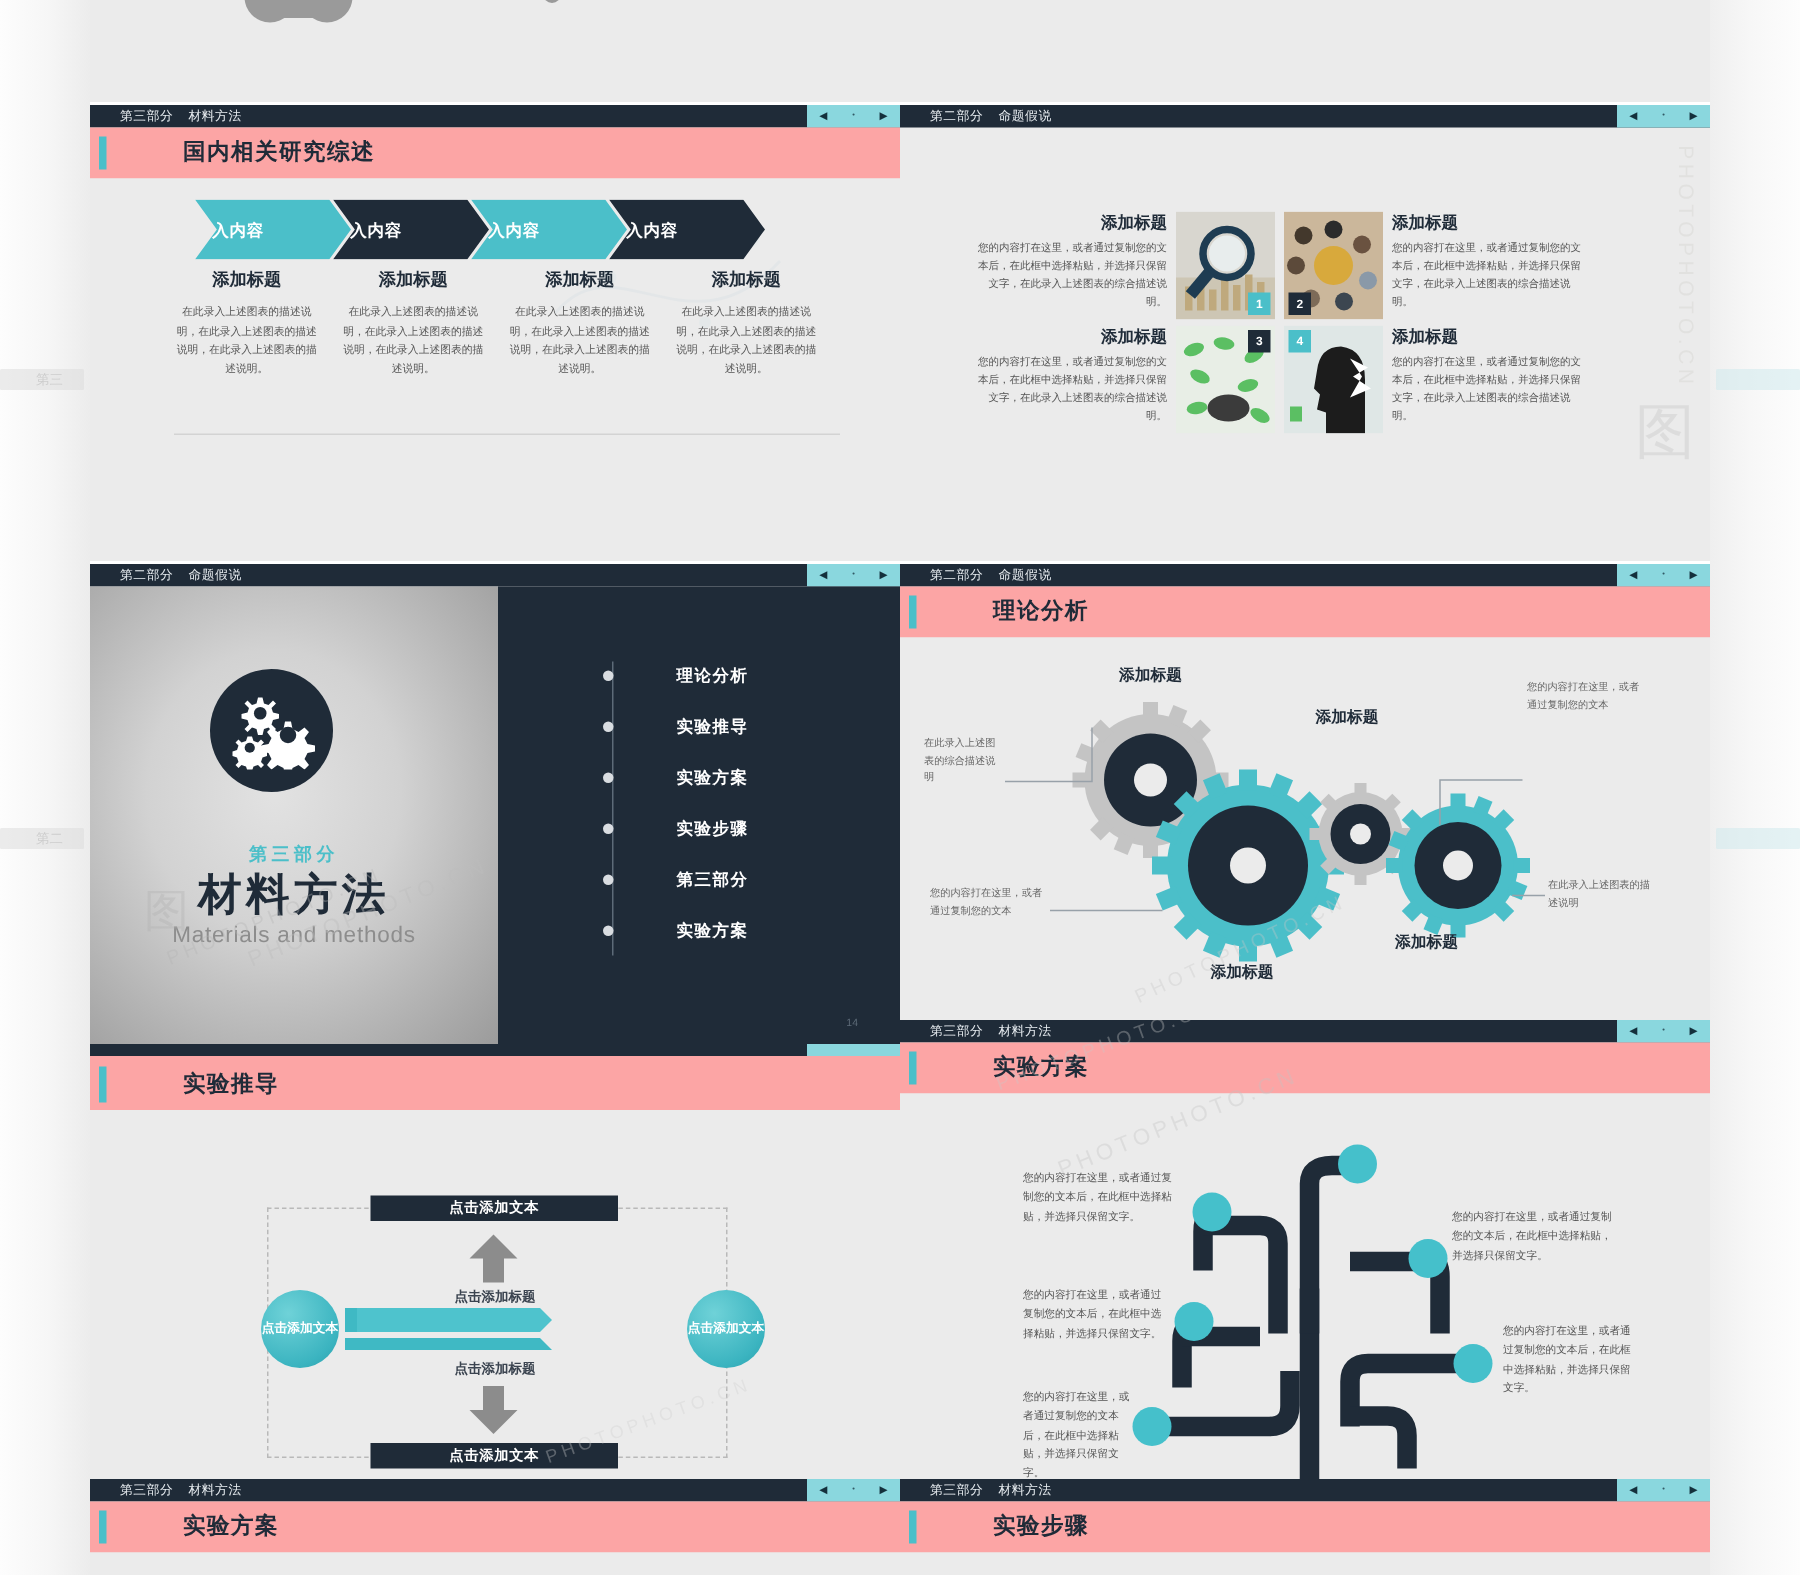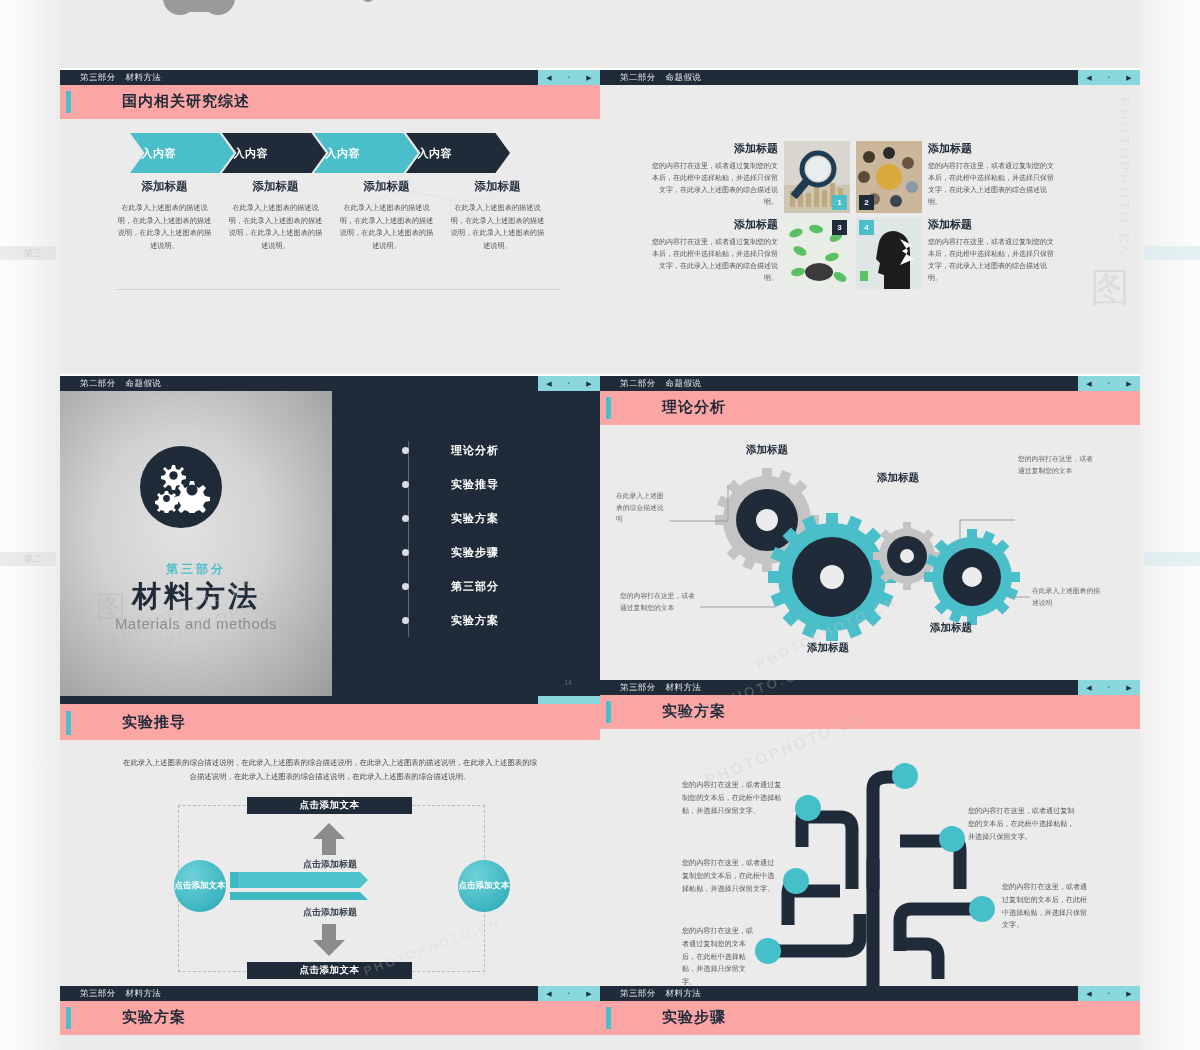--- a/index.html
+++ b/index.html
@@ -482,21 +482,20 @@
 
   <div class="slide" style="left:60px;top:696px;width:540px;height:290px;">
     <div class="topbar" style="background:#1f2b38;height:8px;">
       <div class="navbtns" style="height:8px;"></div>
     </div>
     <div class="titlebar" style="top:8px;height:36px;">
       <div class="accent" style="top:7px;height:24px;"></div>
       <h1 style="top:9px;">实验推导</h1>
     </div>
     <div class="body" style="top:44px;">
-      <div class="intro">在此录入上述图表的综合描述说明，在此录入上述图表的综合描述说明，在此录入上述图表的描述说明，在此录入上述图表的综合描述说明，在此录入上述图表的综合描述说明，在此录入上述图表的综合描述说明。</div>
 
       <div class="dashbox" style="left:118px;top:65px;width:305px;height:165px;"></div>
 
       <div class="darkbar" style="left:187px;top:57px;width:165px;">点击添加文本</div>
       <div class="darkbar" style="left:187px;top:222px;width:165px;">点击添加文本</div>
 
       <svg width="540" height="250" style="position:absolute;left:0;top:0;">
         <polygon points="269,83 253,99 262,99 262,115 276,115 276,99 285,99" fill="#8c8c8c"></polygon>
         <polygon points="269,216 253,200 262,200 262,184 276,184 276,200 285,200" fill="#8c8c8c"></polygon>
         <polygon points="180,140 170,140 170,132 290,132 297,140 290,148 170,148 170,140" fill="#3fb9c4"></polygon>

